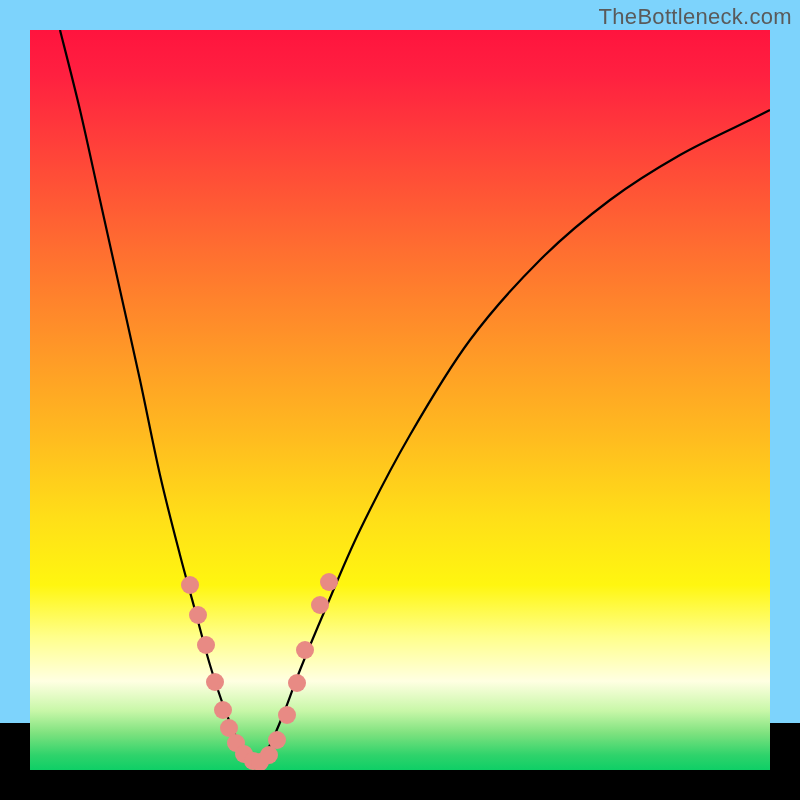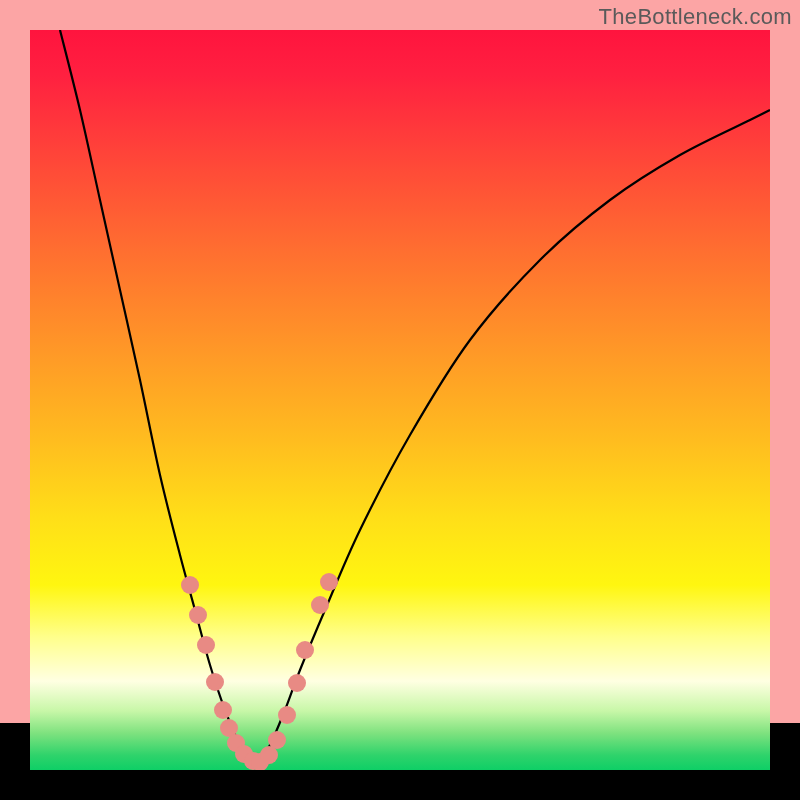--- a/index.html
+++ b/index.html
@@ -8,21 +8,21 @@
     width: 800px;
     height: 800px;
     overflow: hidden;
     background: #000;
     font-family: Arial, Helvetica, sans-serif;
   }
   .frame {
     position: relative;
     width: 800px;
     height: 723px;
-    background: #fca5a5;
+    background: #7dd3fc;
   }
   .plot-area {
     position: absolute;
     left: 30px;
     top: 30px;
     width: 740px;
     height: 740px;
     background: linear-gradient(
       to bottom,
       #ff143e 0%,

